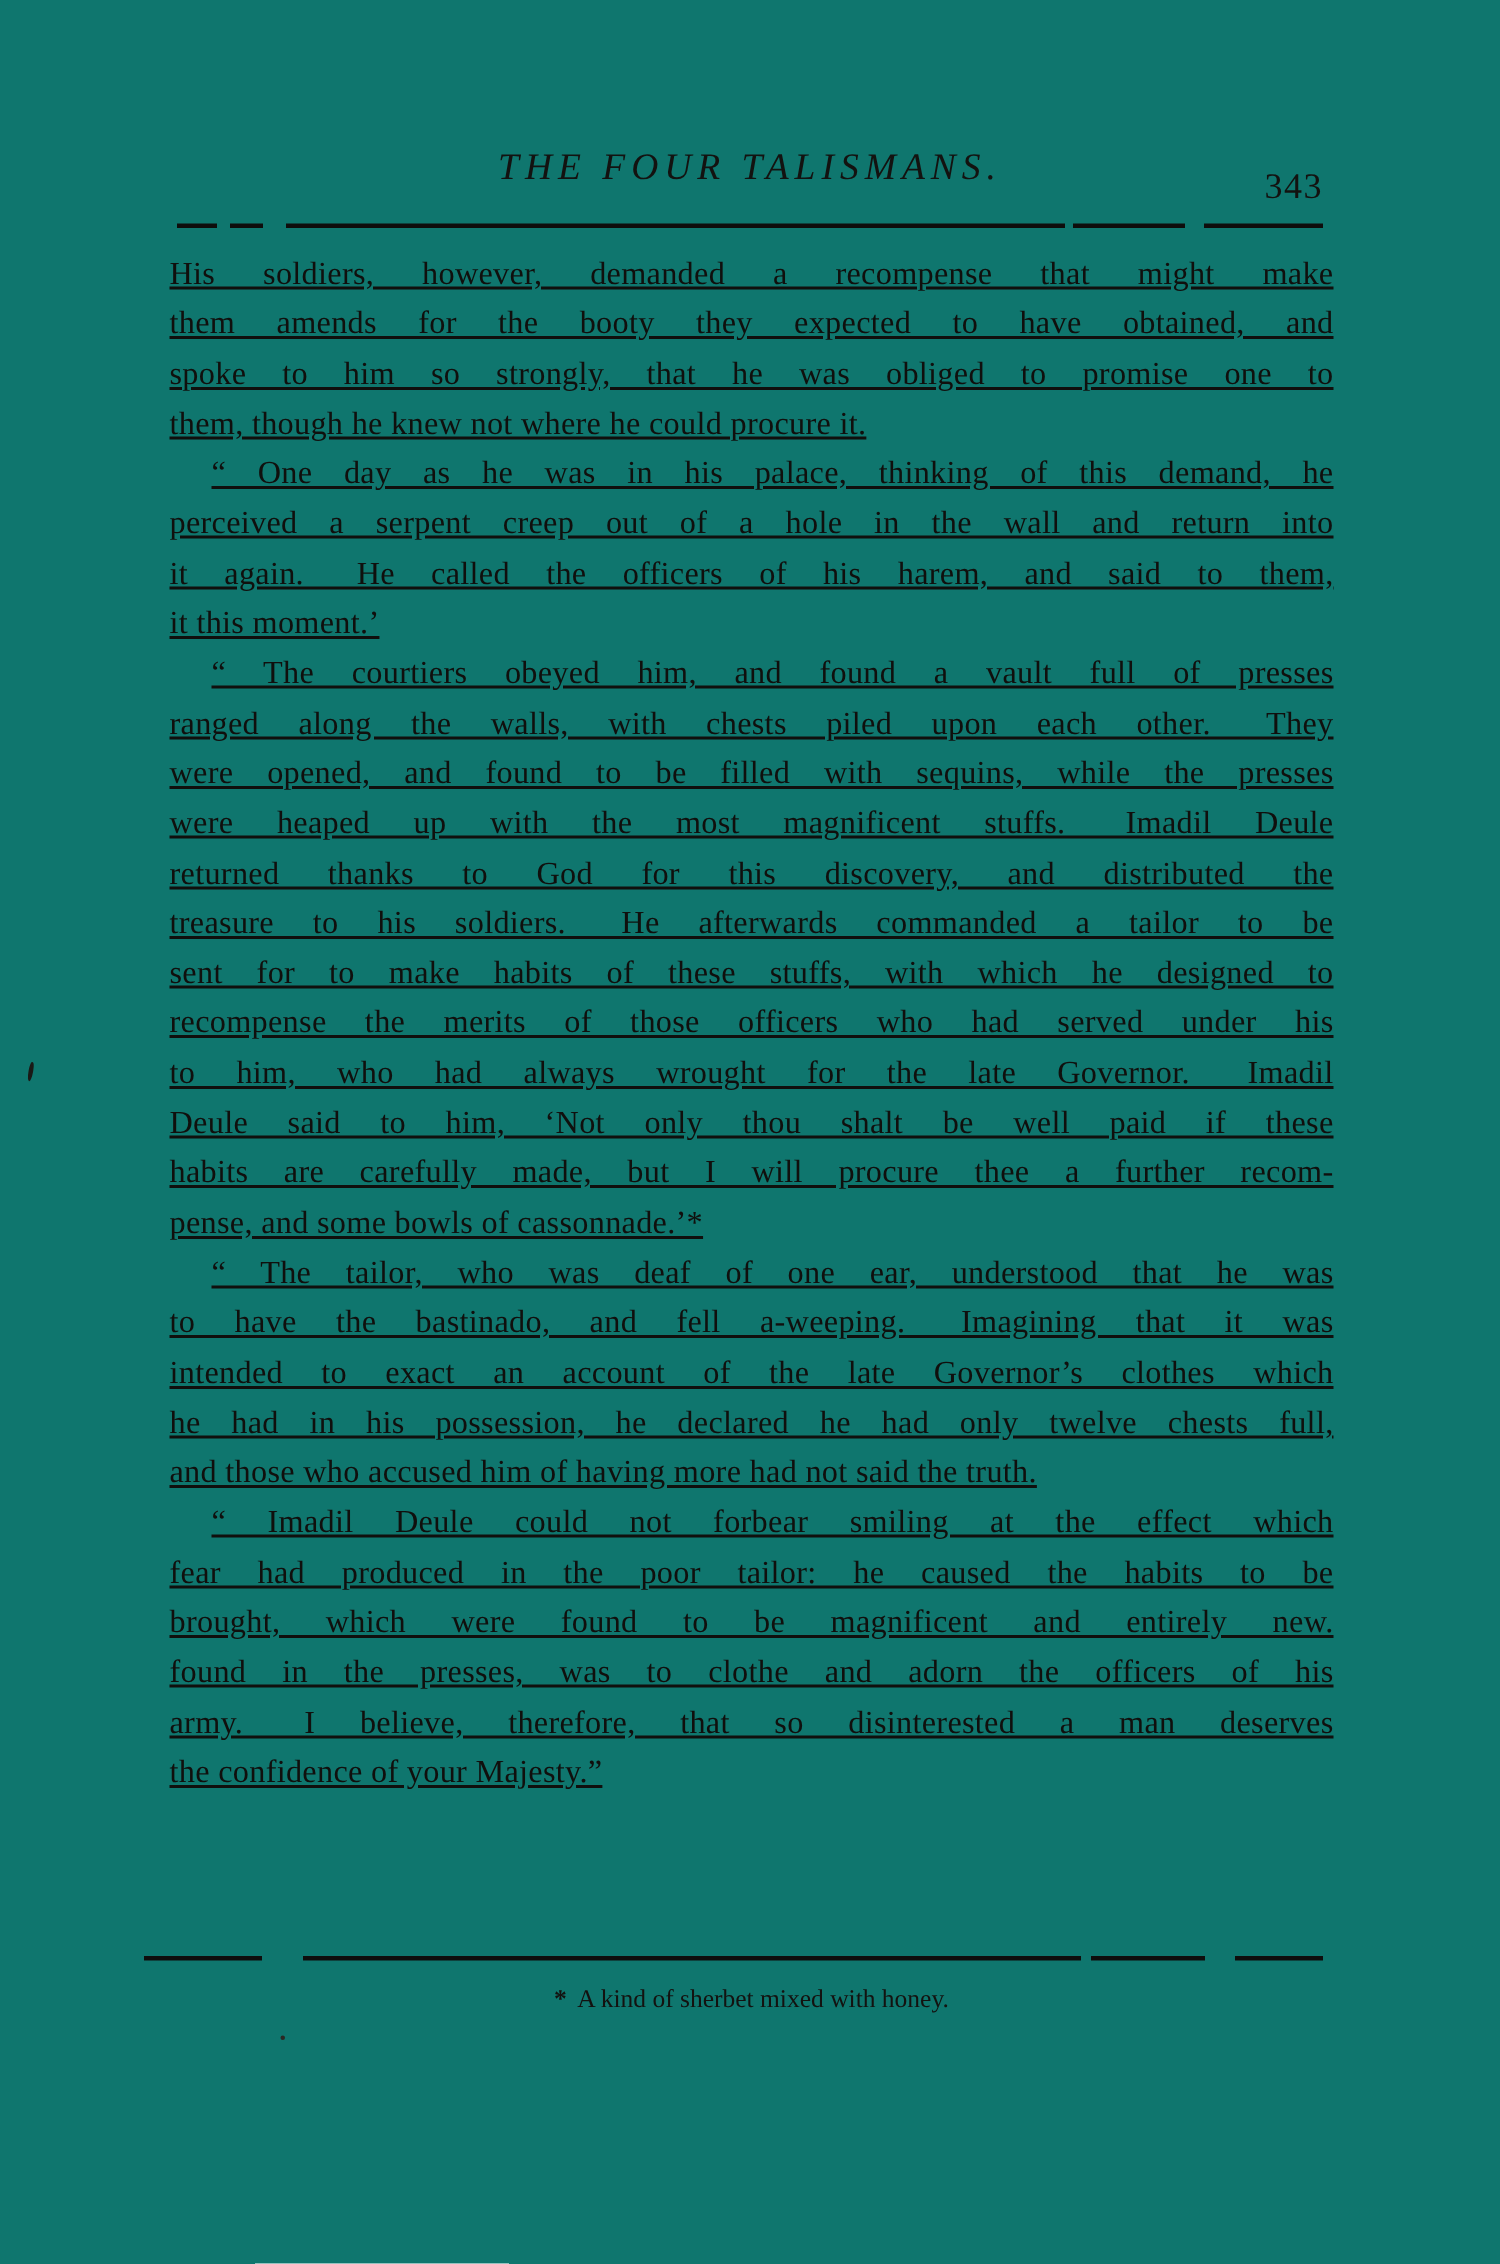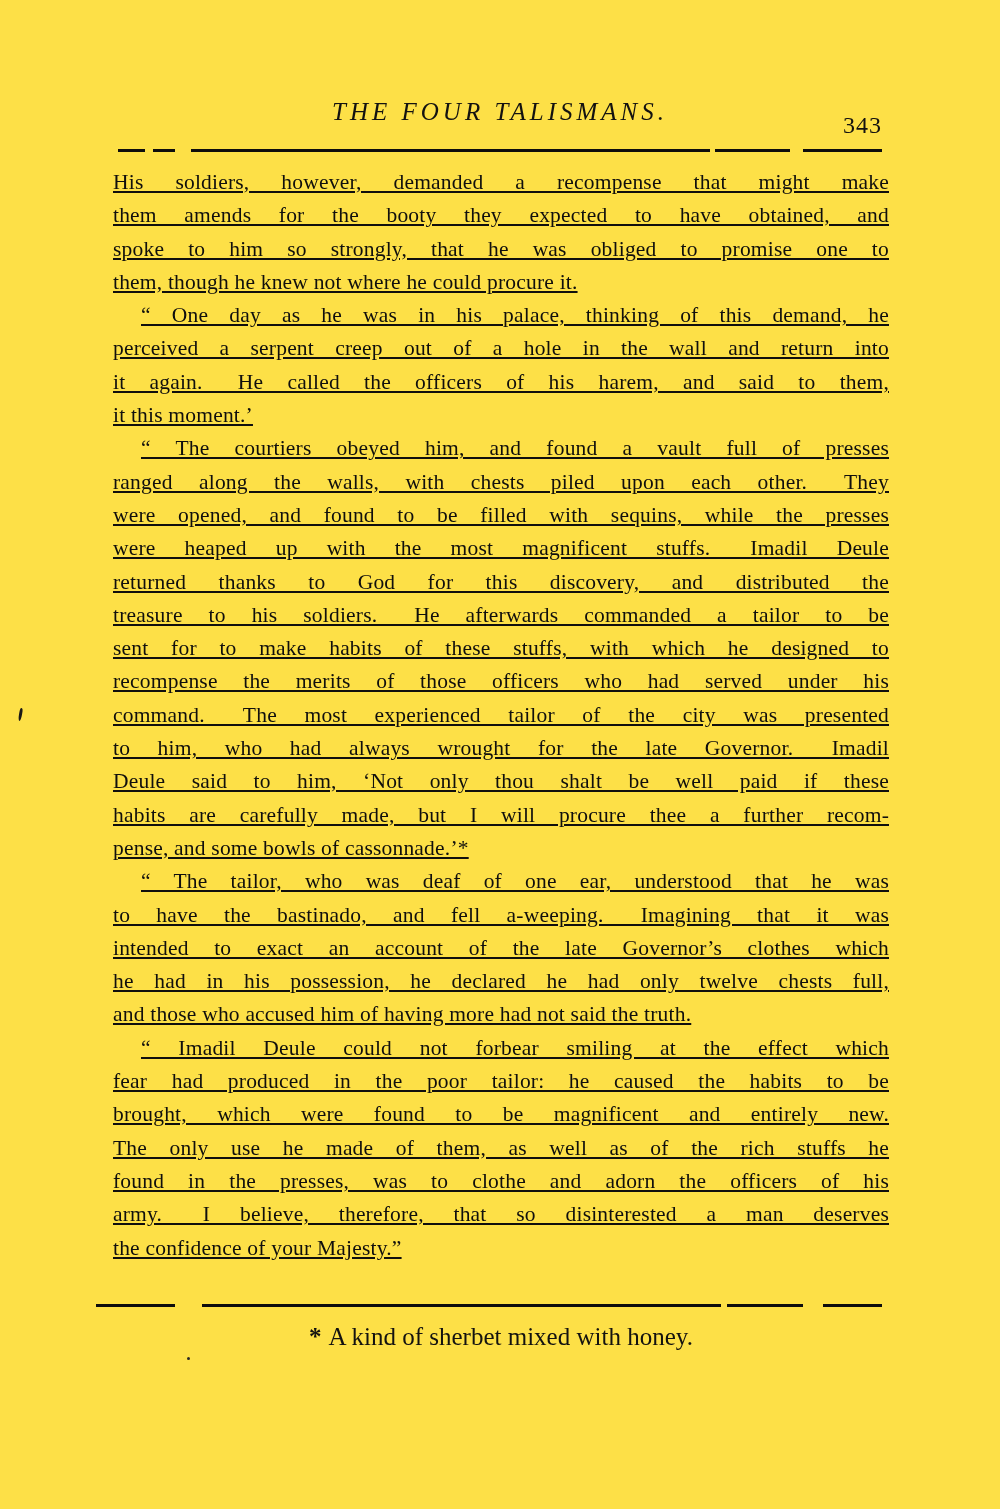--- a/index.html
+++ b/index.html
@@ -1,20 +1,20 @@
 <!DOCTYPE html>
 <html><head>
 <meta charset="utf-8">
 <style>
   html, body { margin: 0; padding: 0; background: #ffffff; }
   .page {
     position: relative;
     width: 1000px;
     height: 1509px;
-    background: #fde047;
+    background: #0f766e;
     color: #100f0d;
     font-family: "Liberation Serif", "DejaVu Serif", serif;
     overflow: hidden;
   }
   .header-row {
     position: absolute;
     top: 98px;
     left: 112px;
     right: 112px;
     height: 38px;
@@ -82,21 +82,21 @@
     text-align-last: left;
     white-space: normal;
   }
   .paragraph.indent .line:first-child { text-indent: 28px; }
   .footnote {
     position: absolute;
     top: 1323px;
     left: 113px;
     width: 776px;
     text-align: center;
-    font-size: 25px;
+    font-size: 17px;
     color: #131210;
   }
   .footnote .marker { margin-right: 7px; font-weight: bold; }
   .ink-speck {
     position: absolute;
     left: 19px;
     top: 708px;
     width: 3px;
     height: 13px;
     background: #1a1916;
@@ -140,38 +140,36 @@
       </div>
       <div class="paragraph indent">
         <div class="line">“ The courtiers obeyed him, and found a vault full of presses</div>
         <div class="line">ranged along the walls, with chests piled upon each other.  They</div>
         <div class="line">were opened, and found to be filled with sequins, while the presses</div>
         <div class="line">were heaped up with the most magnificent stuffs.  Imadil Deule</div>
         <div class="line">returned thanks to God for this discovery, and distributed the</div>
         <div class="line">treasure to his soldiers.  He afterwards commanded a tailor to be</div>
         <div class="line">sent for to make habits of these stuffs, with which he designed to</div>
         <div class="line">recompense the merits of those officers who had served under his</div>
-        <div class="line">command.  The most experienced tailor of the city was presented</div>
         <div class="line">to him, who had always wrought for the late Governor.  Imadil</div>
         <div class="line">Deule said to him, ‘Not only thou shalt be well paid if these</div>
         <div class="line">habits are carefully made, but I will procure thee a further recom-</div>
         <div class="line last">pense, and some bowls of cassonnade.’*</div>
       </div>
       <div class="paragraph indent">
         <div class="line">“ The tailor, who was deaf of one ear, understood that he was</div>
         <div class="line">to have the bastinado, and fell a-weeping.  Imagining that it was</div>
         <div class="line">intended to exact an account of the late Governor’s clothes which</div>
         <div class="line">he had in his possession, he declared he had only twelve chests full,</div>
         <div class="line last">and those who accused him of having more had not said the truth.</div>
       </div>
       <div class="paragraph indent">
         <div class="line">“ Imadil Deule could not forbear smiling at the effect which</div>
         <div class="line">fear had produced in the poor tailor: he caused the habits to be</div>
         <div class="line">brought, which were found to be magnificent and entirely new.</div>
-        <div class="line">The only use he made of them, as well as of the rich stuffs he</div>
         <div class="line">found in the presses, was to clothe and adorn the officers of his</div>
         <div class="line">army.  I believe, therefore, that so disinterested a man deserves</div>
         <div class="line last">the confidence of your Majesty.”</div>
       </div>
     </div>
 
   <div class="ink-speck"></div>
   <div class="ink-dot"></div>
 
   <div class="rule rule-bottom"></div>

